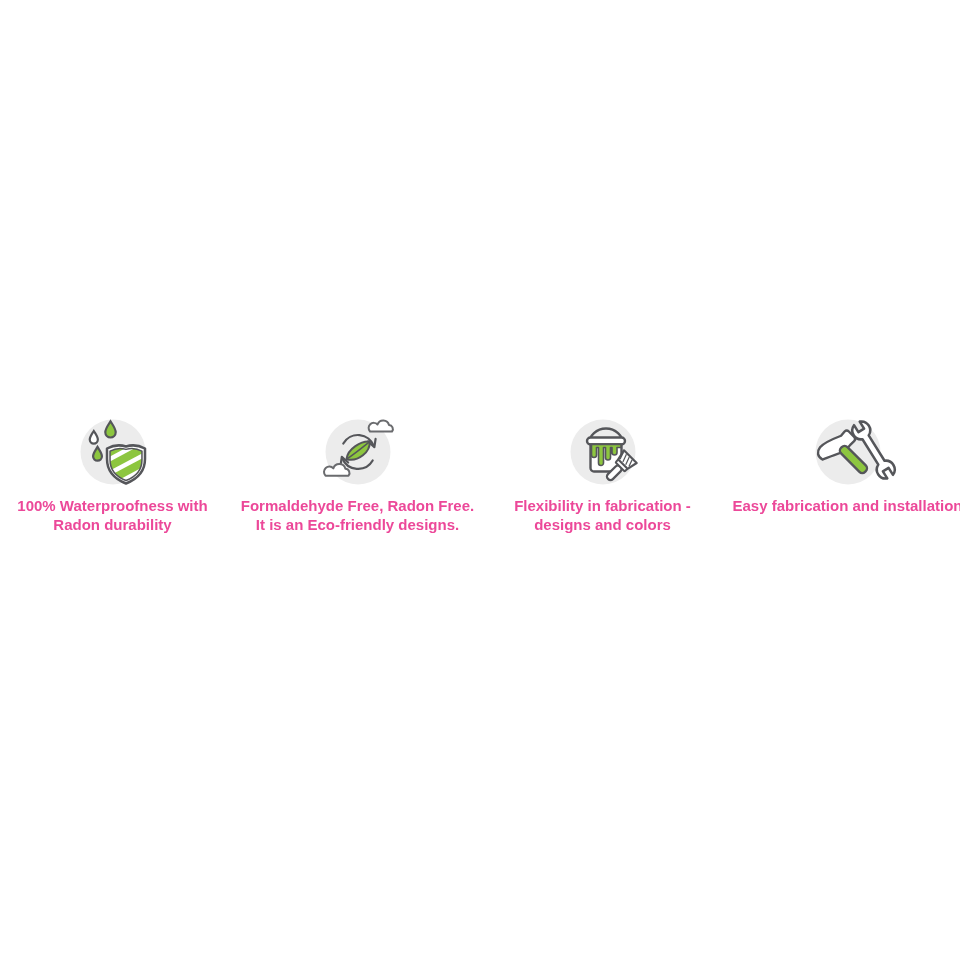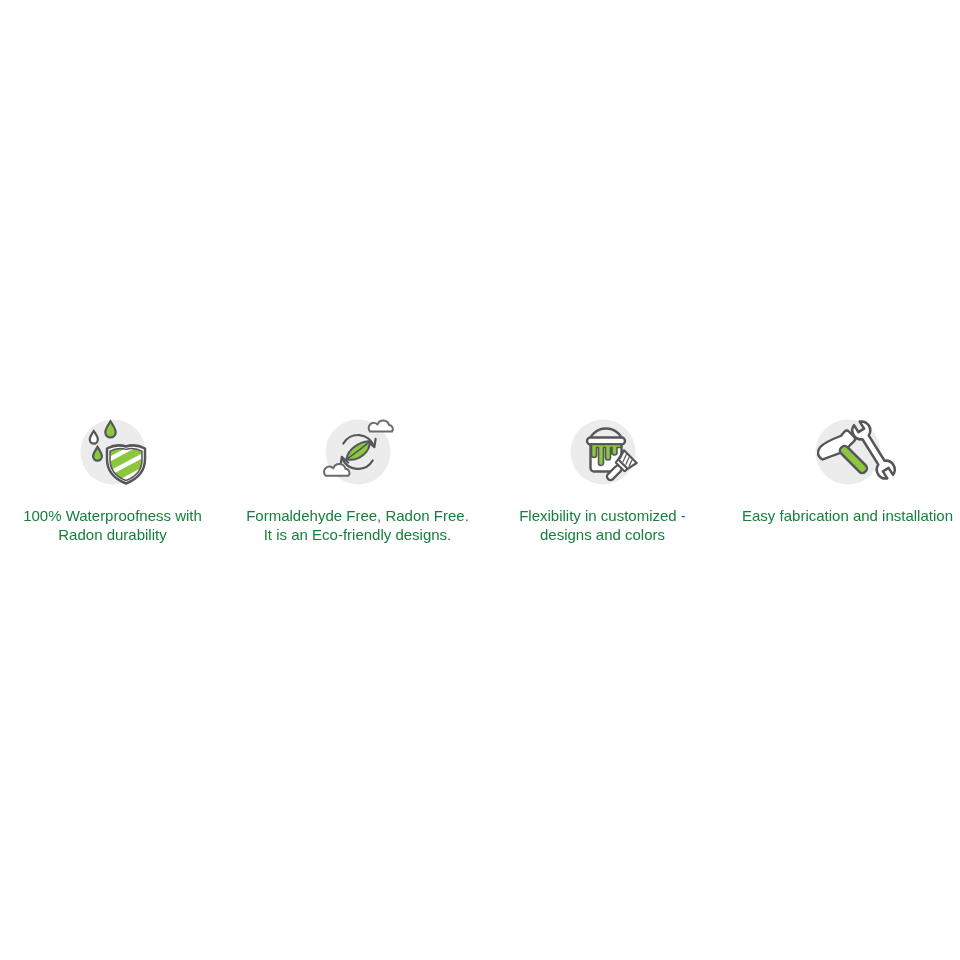--- a/index.html
+++ b/index.html
@@ -24,25 +24,24 @@
     flex-direction: column;
     align-items: center;
     text-align: center;
   }
   .icon-wrap {
     width: 88px;
     height: 88px;
   }
   .icon-wrap svg { overflow: visible; display: block; }
   .caption {
-    margin-top: 10px;
     font-size: 15px;
     line-height: 19px;
-    font-weight: normal;
-    color: #15803d;
+    font-weight: bold;
+    color: #ec4899;
   }
   .caption-line { white-space: nowrap; }
 </style>
 </head>
 <body>
 
 <div class="features-row">
 
   <div class="feature">
     <div class="icon-wrap">
@@ -115,21 +114,21 @@
             <path d="M-5.5,-7 L-8,-14"></path>
             <path d="M-1.5,-7 L-4.5,-15"></path>
             <path d="M2.5,-7 L-0.5,-15"></path>
             <path d="M6,-8 L3.5,-15"></path>
           </g>
           <rect x="-6.5" y="-5.5" width="13" height="4" rx="1" fill="#ffffff" stroke-width="2"></rect>
         </g>
       </svg>
     </div>
     <div class="caption">
-      <div class="caption-line">Flexibility in customized -</div>
+      <div class="caption-line">Flexibility in fabrication -</div>
       <div class="caption-line">designs and colors</div>
     </div>
   </div>
 
   <div class="feature">
     <div class="icon-wrap">
       <svg width="88" height="88" viewBox="0 0 88 88">
         <circle cx="44" cy="44" r="32.5" fill="#ececec"></circle>
         <g transform="translate(69.5,42) rotate(-32) scale(1.05)">
           <path d="M3.2,-29.9 A8.5,8.5 0 0 1 3.5,-14.25 L3.5,14.25 A8.5,8.5 0 0 1 3.2,29.9 L3.2,22 L-3.2,22 L-3.2,29.9 A8.5,8.5 0 0 1 -3.5,14.25 L-3.5,-14.25 A8.5,8.5 0 0 1 -3.2,-29.9 L-3.2,-22 L3.2,-22 Z" fill="#ffffff" stroke="#55565a" stroke-width="2.4" stroke-linejoin="round"></path>

